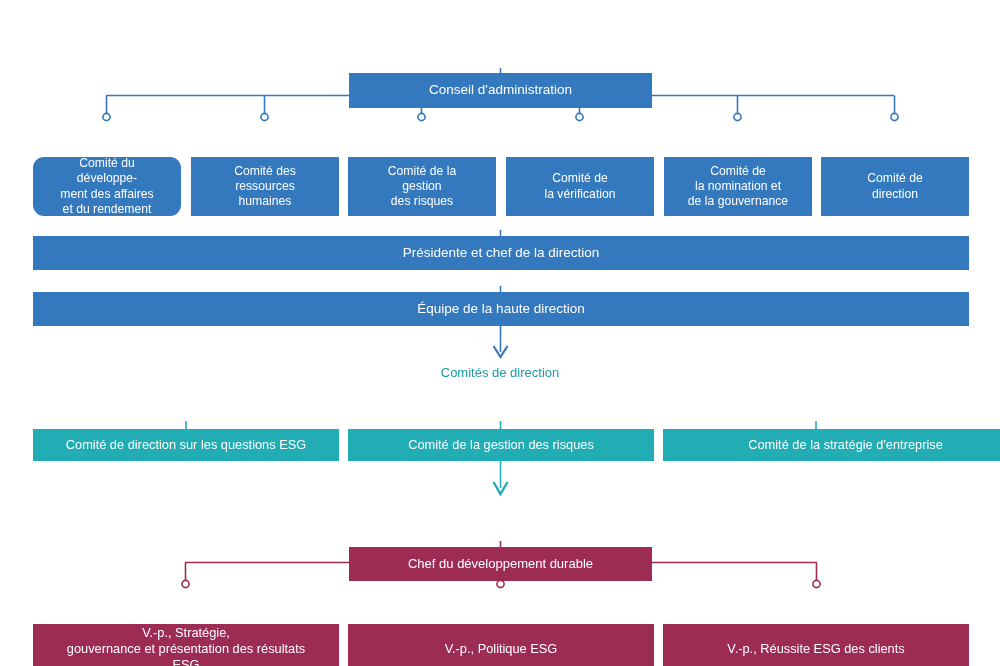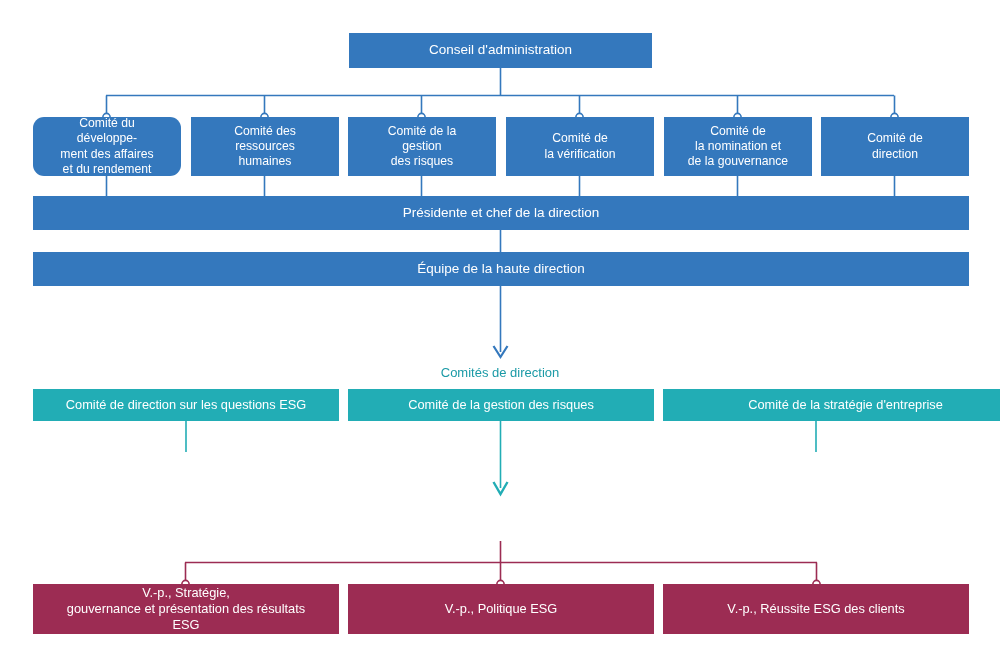--- a/index.html
+++ b/index.html
@@ -29,20 +29,21 @@
     position: absolute;
     display: flex;
     align-items: center;
     justify-content: center;
     text-align: center;
     color: #ffffff;
     box-sizing: border-box;
     line-height: 1.25;
     padding: 2px 20px;
     white-space: pre-line;
+    margin-top: 40px;
   }
   .blue  { background: #3478bd; }
   .teal  { background: #22adb5; }
   .maroon{ background: #9c2c53; }
 
   .lvl-board  { font-size: 13.5px; }
   .lvl-cmte   { font-size: 12.2px; }
   .lvl-bar    { font-size: 13.5px; }
   .lvl-exec   { font-size: 12.8px; }
   .lvl-chief  { font-size: 13px; }
@@ -129,19 +130,20 @@
   <div class="node blue lvl-bar" style="left:33px; top:196px; width:936px; height:34px;">Présidente et chef de la direction</div>
 
   <div class="node blue lvl-bar" style="left:33px; top:252px; width:936px; height:34px;">Équipe de la haute direction</div>
 
   <div class="section-label" style="top:365px;">Comités de direction</div>
 
   <div class="node teal lvl-exec" style="left:33px; top:389px; width:306px; height:32px;">Comité de direction sur les questions ESG</div>
   <div class="node teal lvl-exec" style="left:348px; top:389px; width:306px; height:32px;">Comité de la gestion des risques</div>
   <div class="node teal lvl-exec" style="left:663px; top:389px; width:365px; height:32px;">Comité de la stratégie d'entreprise</div>
 
+  <div class="node maroon lvl-chief" style="left:349px; top:507px; width:303px; height:34px;">Chef du développement durable</div>
 
   <div class="node maroon lvl-vp" style="left:33px; top:584px; width:306px; height:50px;">V.-p., Stratégie,
 gouvernance et présentation des résultats ESG</div>
   <div class="node maroon lvl-vp" style="left:348px; top:584px; width:306px; height:50px;">V.-p., Politique ESG</div>
   <div class="node maroon lvl-vp" style="left:663px; top:584px; width:306px; height:50px;text-align:right;">V.-p., Réussite ESG des clients</div>
 
 </div>
 
 </body></html>

